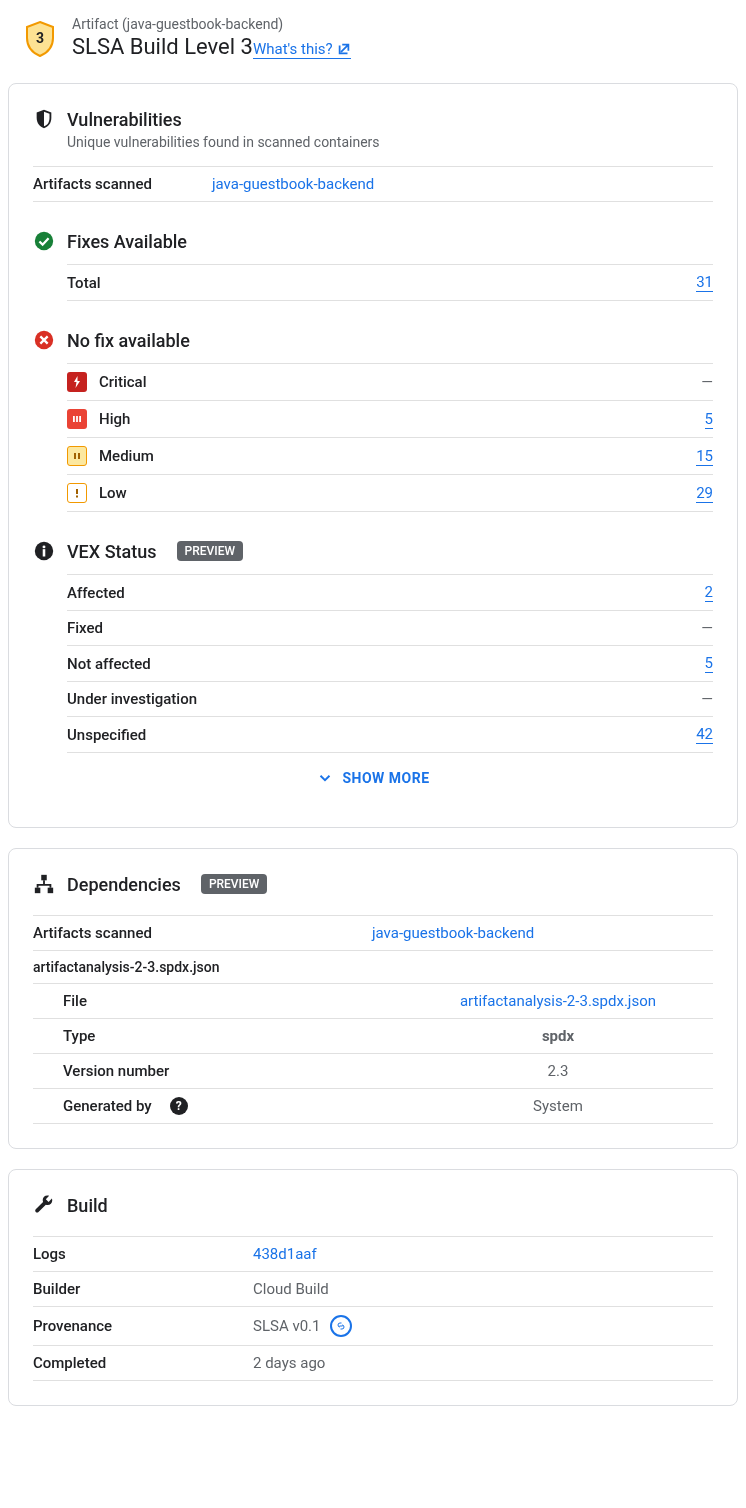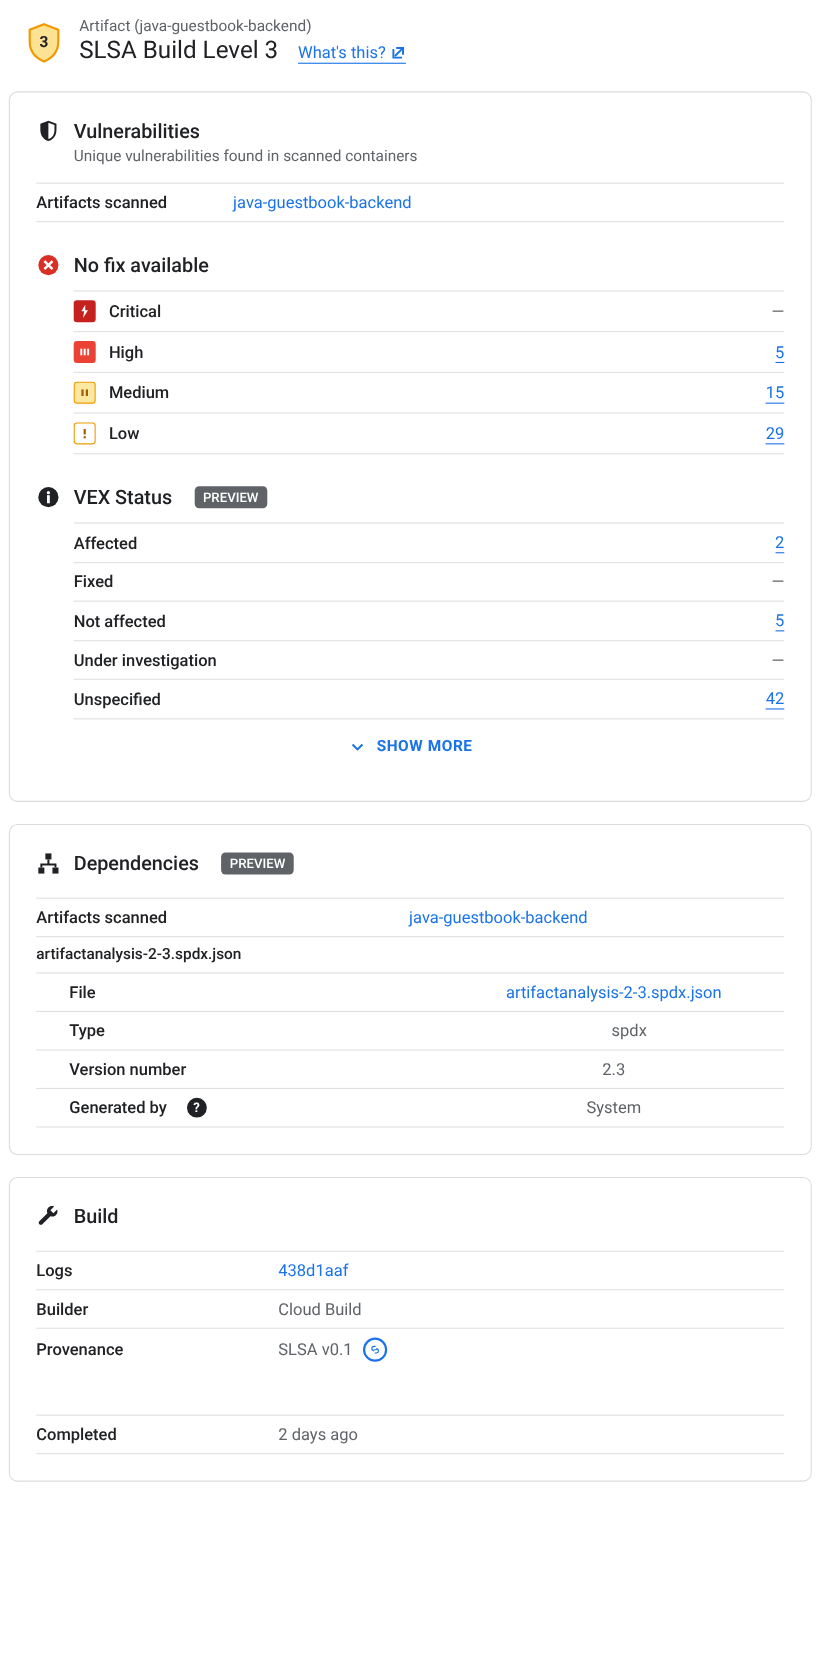--- a/index.html
+++ b/index.html
@@ -1,20 +1,20 @@
 <!DOCTYPE html>
 <html><head>
   <meta charset="utf-8">
   <style>
     * { box-sizing: border-box; margin: 0; padding: 0; }
     body { font-family: -apple-system, BlinkMacSystemFont, "Segoe UI", Roboto, Arial, sans-serif; background: #fff; font-size: 14px; color: #202124; padding: 8px; width: 746px; }
     .header { display: flex; align-items: flex-start; gap: 16px; padding: 8px 16px 24px; }
     .slsa-badge { width: 32px; height: 38px; flex-shrink: 0; margin-top: 4px; }
     .header-text .artifact-line { font-size: 14px; color: #5f6368; margin-bottom: 2px; }
-    .header-text .title-line { font-size: 22px; color: #202124; display: flex; align-items: baseline; gap: 18px; }
+    .header-text .title-line { font-size: 22px; color: #202124; display: flex; align-items: baseline; gap: 0; }
     .whats-this { font-size: 15px; color: #1a73e8; text-decoration: none; border-bottom: 1px solid #1a73e8; display: inline-flex; align-items: center; gap: 4px; }
     .ext-icon { width: 14px; height: 14px; }
     .card { border: 1px solid #dadce0; border-radius: 8px; padding: 24px 24px; margin-bottom: 20px; }
     .section-header { display: flex; align-items: center; gap: 12px; }
     .section-title { font-size: 18px; font-weight: 500; color: #202124; }
     .section-sub { font-size: 14px; color: #5f6368; margin-top: 4px; margin-left: 34px; margin-bottom: 16px; }
     .icon-svg { width: 22px; height: 22px; flex-shrink: 0; }
     .preview-badge { background: #5f6368; color: #fff; font-size: 12px; font-weight: 500; padding: 3px 8px; border-radius: 4px; margin-left: 8px; }
     .table { width: 100%; margin-top: 4px; margin-left: 0; }
     .table.indented { margin-left: 34px; width: calc(100% - 34px); }
@@ -72,20 +72,35 @@
   </div>
   <div class="section-sub">Unique vulnerabilities found in scanned containers</div>
 
   <div class="table" style="margin-left:0">
     <div class="row">
       <span class="label">Artifacts scanned</span>
       <span class="value link" style="margin-right:auto; margin-left:60px;">java-guestbook-backend</span>
     </div>
   </div>
 
+  <div class="subsection">
+    <div class="subsection-header">
+      <svg class="icon-svg" viewBox="0 0 24 24">
+          <circle cx="12" cy="12" r="10" fill="#188038"></circle>
+          <path d="M7 12.5 L10.5 16 L17 9" stroke="#fff" stroke-width="2.5" fill="none"></path>
+        </svg>
+      <span class="subsection-title">Fixes Available</span>
+    </div>
+    <div class="table indented">
+      <div class="row">
+        <span class="label">Total</span>
+        <span class="value link underline">31</span>
+      </div>
+    </div>
+  </div>
 
   <div class="subsection">
     <div class="subsection-header">
       <svg class="icon-svg" viewBox="0 0 24 24">
           <circle cx="12" cy="12" r="10" fill="#d93025"></circle>
           <path d="M8 8 L16 16 M16 8 L8 16" stroke="#fff" stroke-width="2.5"></path>
         </svg>
       <span class="subsection-title">No fix available</span>
     </div>
     <div class="table indented" id="nofix-rows">
@@ -203,21 +218,21 @@
         <div class="row" style="justify-content: flex-start;">
           <span class="label nested" style="width: 370px;">
             <span>File</span>
           </span>
           <span class="value link" style="margin-right: auto; margin-left: auto; position: relative; left: 0px;">artifactanalysis-2-3.spdx.json</span>
         </div>
         <div class="row" style="justify-content: flex-start;">
           <span class="label nested" style="width: 370px;">
             <span>Type</span>
           </span>
-          <span class="value" style="margin-right: auto; margin-left: auto; position: relative; left: 14px;">spdx</span>
+          <span class="value" style="margin-right: auto; margin-left: auto; position: relative; left: 0px; font-weight: bold;">spdx</span>
         </div>
         <div class="row" style="justify-content: flex-start;">
           <span class="label nested" style="width: 370px;">
             <span>Version number</span>
           </span>
           <span class="value" style="margin-right: auto; margin-left: auto; position: relative; left: 0px;">2.3</span>
         </div>
         <div class="row" style="justify-content: flex-start;">
           <span class="label nested" style="width: 370px;">
             <span>Generated by</span>
@@ -254,20 +269,20 @@
         <span class="label" style="width: 220px;">Provenance</span>
         <span style="display: flex; align-items: center;">
           <span class="value">SLSA v0.1</span>
           <span class="link-icon">
             <svg width="12" height="12" viewBox="0 0 24 24">
               <path d="M10 14 A4 4 0 0 1 10 6 H13 M14 10 A4 4 0 0 1 14 18 H11 M9 12 H15" stroke="#1a73e8" stroke-width="2" fill="none"></path>
             </svg>
           </span>
         </span>
       </div>
-      <div class="row" style="justify-content: flex-start; margin-top: 40px;">
+      <div class="row" style="justify-content: flex-start;">
         <span class="label" style="width: 220px;">Completed</span>
         <span style="display: flex; align-items: center;">
           <span class="value">2 days ago</span>
         </span>
       </div>
     </div>
 </div>
 
 </body></html>

